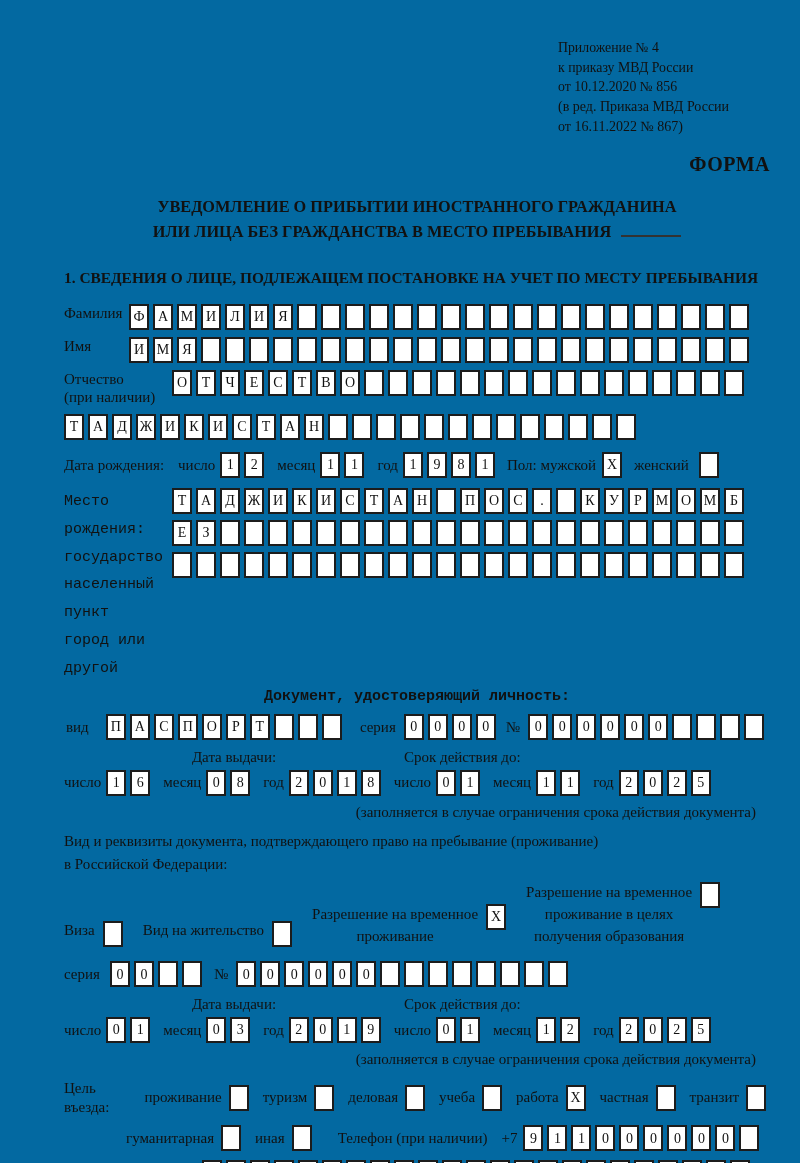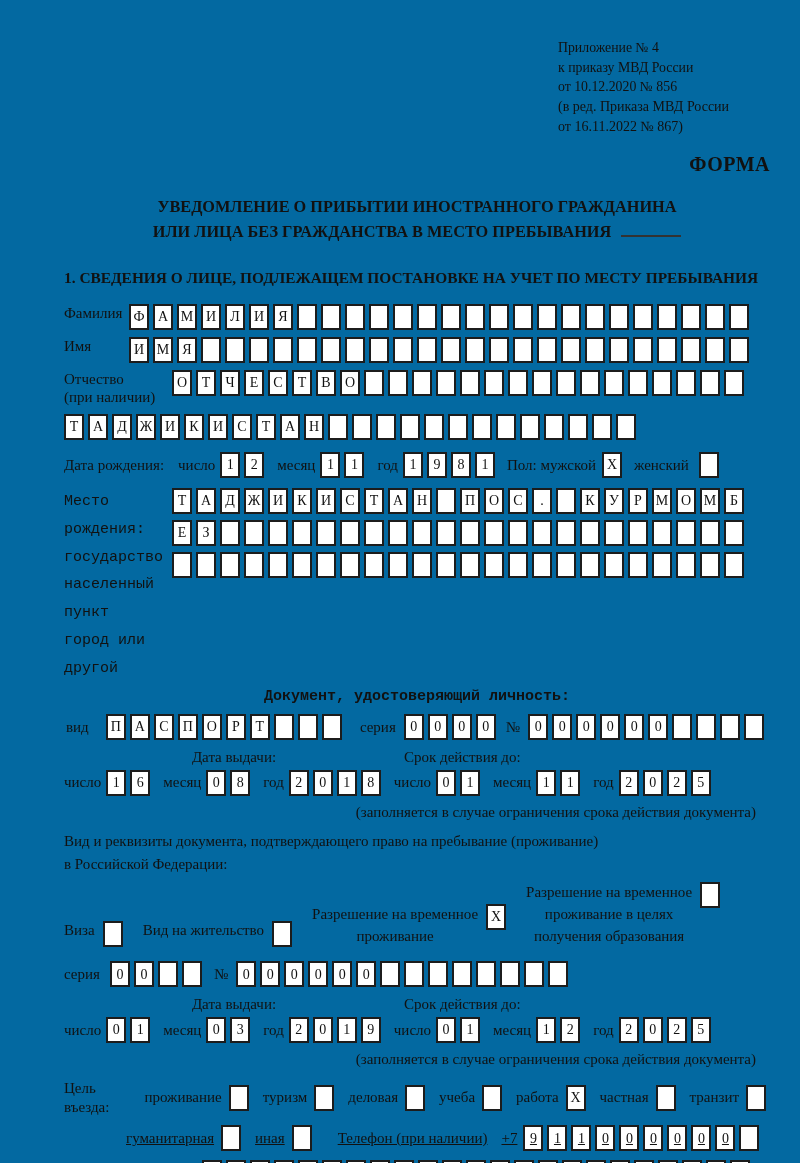--- a/index.html
+++ b/index.html
@@ -579,21 +579,21 @@
           <span class="cell"></span>
         </span>
       </span>
     <span class="pair">
         <span class="p-label">транзит</span>
         <span class="cells">
           <span class="cell"></span>
         </span>
       </span>
   </div>
-  <div class="row" style="align-items:center;margin-top:9px;padding-left:62px;text-decoration:underline;">
+  <div class="row" style="align-items:center;margin-top:9px;padding-left:62px;">
     <span class="pair">
         <span class="p-label">гуманитарная</span>
         <span class="cells">
           <span class="cell"></span>
         </span>
       </span>
     <span class="pair">
         <span class="p-label">иная</span>
         <span class="cells">
           <span class="cell"></span>

